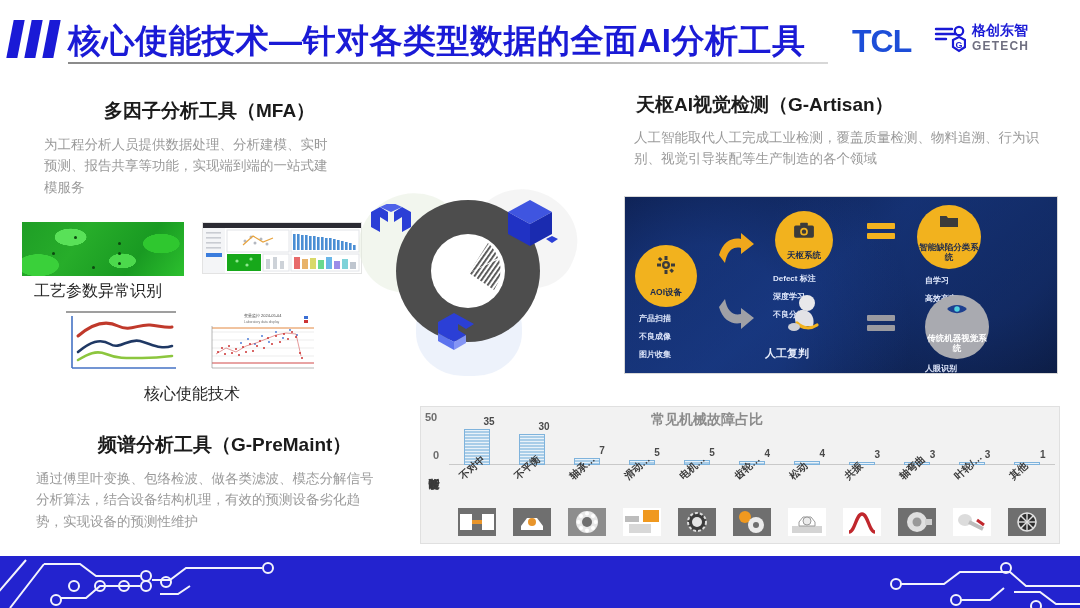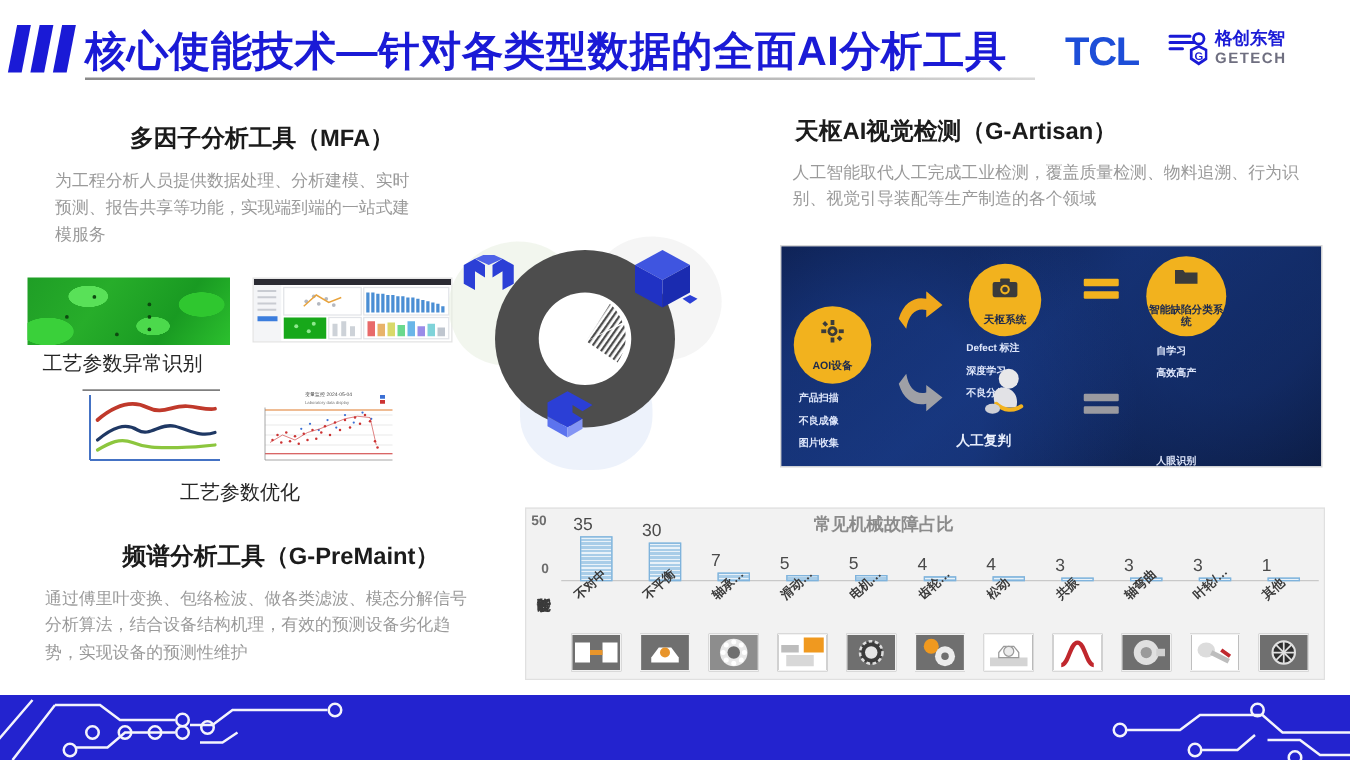--- a/index.html
+++ b/index.html
@@ -128,22 +128,22 @@
   #y-bot { position:absolute; left:12px; top:42px; font-size:11px; font-weight:bold; color:#6d6d6d; }
   #axis-line { position:absolute; left:28px; top:57px; width:606px; height:1px; background:#c9c9c9; }
   #plot { position:absolute; left:28px; top:6px; width:606px; height:52px; }
   .bar-col { position:absolute; bottom:0; width:26px; }
   .bar {
     width:26px; background:#a9cde8;
     background-image: repeating-linear-gradient(to bottom, rgba(255,255,255,.75) 0 1px, transparent 1px 3px);
     border:1px solid #7fb3dc;
   }
   .bar-val {
-    position:absolute; width:36px; left:-5px; text-align:left;
-    font-size:14px; font-weight:normal; color:#4a4a4a;
+    position:absolute; width:36px; left:-5px; text-align:right;
+    font-size:10px; font-weight:bold; color:#4a4a4a;
   }
   #vaxis-label {
     position:absolute; left:2px; top:62px; width:16px;
     font-size:11px; font-weight:bold; color:#3a3a3a; line-height:1.08;
     writing-mode:vertical-rl; text-orientation:upright; letter-spacing:0px;
   }
   .cat-lab {
     position:absolute; font-size:10px; font-weight:bold; color:#3a3a3a;
     transform:rotate(-42deg); transform-origin:left bottom; white-space:nowrap;
   }
@@ -321,21 +321,21 @@
         <circle cx="66" cy="28" r="0.9"></circle>
           <circle cx="73" cy="34" r="0.9"></circle>
           <circle cx="80" cy="24" r="0.9"></circle>
         <circle cx="87" cy="30" r="0.9"></circle>
           <circle cx="94" cy="22" r="0.9"></circle>
           <circle cx="101" cy="27" r="0.9"></circle>
       </g>
       <path d="M20 46 L30 40 L40 44 L50 38 L60 35 L70 31 L80 27 L90 25 L100 26 L105 48" stroke="#cc3333" stroke-width="0.7" fill="none" opacity=".7"></path>
     </svg>
   </div>
-  <div class="thumb-cap" id="cap-opt">工艺参数优化</div>
+  <div class="thumb-cap" id="cap-opt">核心使能技术</div>
 
   <div id="center-graphic">
     <div class="lobe" id="lobe-a"></div>
     <div class="lobe" id="lobe-b"></div>
     <div class="lobe" id="lobe-c"></div>
 
     <svg class="icon3d" style="left:14px;top:28px;width:50px;height:46px" viewBox="0 0 50 46">
       <path d="M5 8 L14 3 L22 8 L22 18 L14 13 L14 28 L5 23 Z" fill="#2b3fd6"></path>
       <path d="M28 8 L36 3 L45 8 L45 23 L36 28 L36 13 L28 18 Z" fill="#2b3fd6"></path>
       <path d="M14 3 L25 -2 L36 3 L25 8 Z" fill="#4f63e8"></path>
@@ -431,20 +431,27 @@
     <div class="ar-txt" style="left:300px;top:96px;width:64px">高效高产</div>
 
     <svg style="position:absolute;left:156px;top:96px;width:48px;height:48px" viewBox="0 0 48 48">
       <circle cx="26" cy="10" r="8" fill="#e8e8ea"></circle>
       <path d="M14 24 C14 17, 22 16, 26 18 C31 20, 34 26, 32 33 L18 33 C14 31, 14 27, 14 24 Z" fill="#e2e2e6"></path>
       <path d="M16 30 C22 36, 30 36, 36 32" stroke="#f2b21e" stroke-width="3.2" fill="none" stroke-linecap="round"></path>
       <ellipse cx="13" cy="34" rx="6" ry="4" fill="#cfd0d6"></ellipse>
     </svg>
     <div class="ar-txt" style="left:140px;top:148px;width:90px;font-size:11px;color:#e8eefc">人工复判</div>
 
+    <div class="node g" style="left:300px;top:98px;width:64px;height:64px;font-size:8.5px;">
+      <svg viewBox="0 0 40 24" width="22" height="14" style="position:absolute;top:7px;left:21px">
+        <path d="M2 12 C10 2, 30 2, 38 12 C30 22, 10 22, 2 12 Z" fill="#1d3f8f"></path>
+        <circle cx="20" cy="12" r="5" fill="#4fd0e0"></circle>
+      </svg>
+      <span style="position:absolute;bottom:6px;left:1px;width:62px;line-height:1.2">传统机器视觉系统</span>
+    </div>
     <div class="ar-txt" style="left:300px;top:166px;width:64px">人眼识别</div>
 
   </div>
 
   <div class="sec-title" id="pre-title">频谱分析工具（G-PreMaint）</div>
   <div class="sec-body" id="pre-body">通过傅里叶变换、包络检波、做各类滤波、模态分解信号分析算法，结合设备结构机理，有效的预测设备劣化趋势，实现设备的预测性维护</div>
 
   <div id="chart-card">
     <div id="y-top">50</div>
     <div id="y-bot">0</div>

